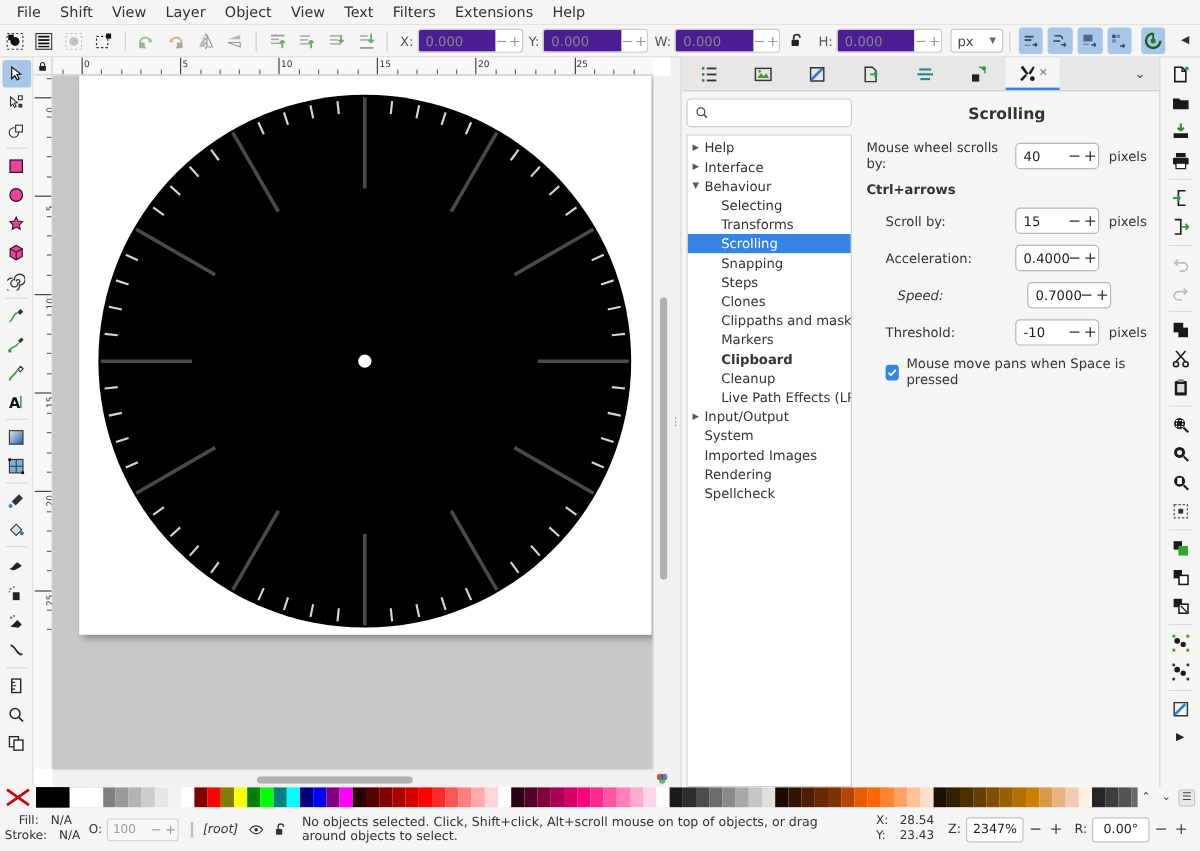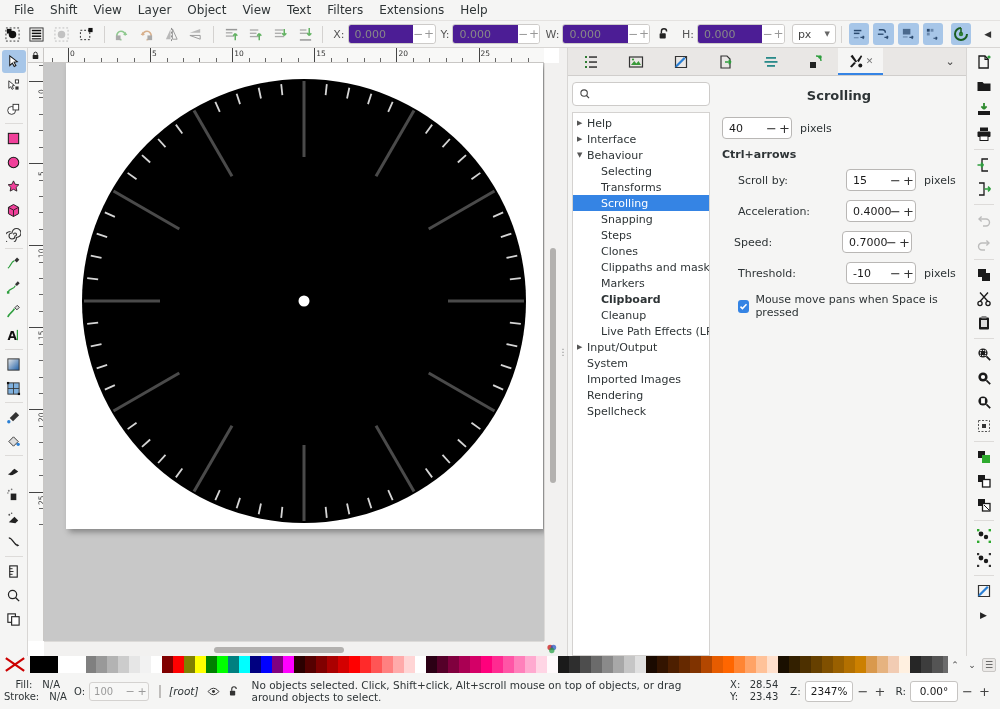--- a/index.html
+++ b/index.html
@@ -903,20 +903,21 @@
               <span class="arrow"></span>
               <span>Spellcheck</span>
             </div>
           </div>
       </div>
 
       <div class="prefpane">
         <h2>Scrolling</h2>
         <div id="prefrows">
             <div class="prow">
+              <span class="lbl" style="margin-left: 0px; width: 124px;">Mouse wheel scrolls by:</span>
               <div class="pspin">
                 <div class="val">40</div>
                 <div class="stp">−</div>
                 <div class="stp">+</div>
               </div>
               <span class="unit">pixels</span>
             </div>
             <div class="grouphdr">Ctrl+arrows</div>
             <div class="prow">
               <span class="lbl" style="margin-left: 16px; width: 108px;">Scroll by:</span>
@@ -929,21 +930,21 @@
             </div>
             <div class="prow">
               <span class="lbl" style="margin-left: 16px; width: 108px;">Acceleration:</span>
               <div class="pspin">
                 <div class="val">0.4000</div>
                 <div class="stp">−</div>
                 <div class="stp">+</div>
               </div>
             </div>
             <div class="prow">
-              <span class="lbl" style="margin-left: 12px; width: 108px;">Speed:</span>
+              <span class="lbl" style="margin-left: 26px; width: 108px; font-style: italic;">Speed:</span>
               <div class="pspin">
                 <div class="val">0.7000</div>
                 <div class="stp">−</div>
                 <div class="stp">+</div>
               </div>
             </div>
             <div class="prow">
               <span class="lbl" style="margin-left: 16px; width: 108px;">Threshold:</span>
               <div class="pspin">
                 <div class="val">-10</div>

